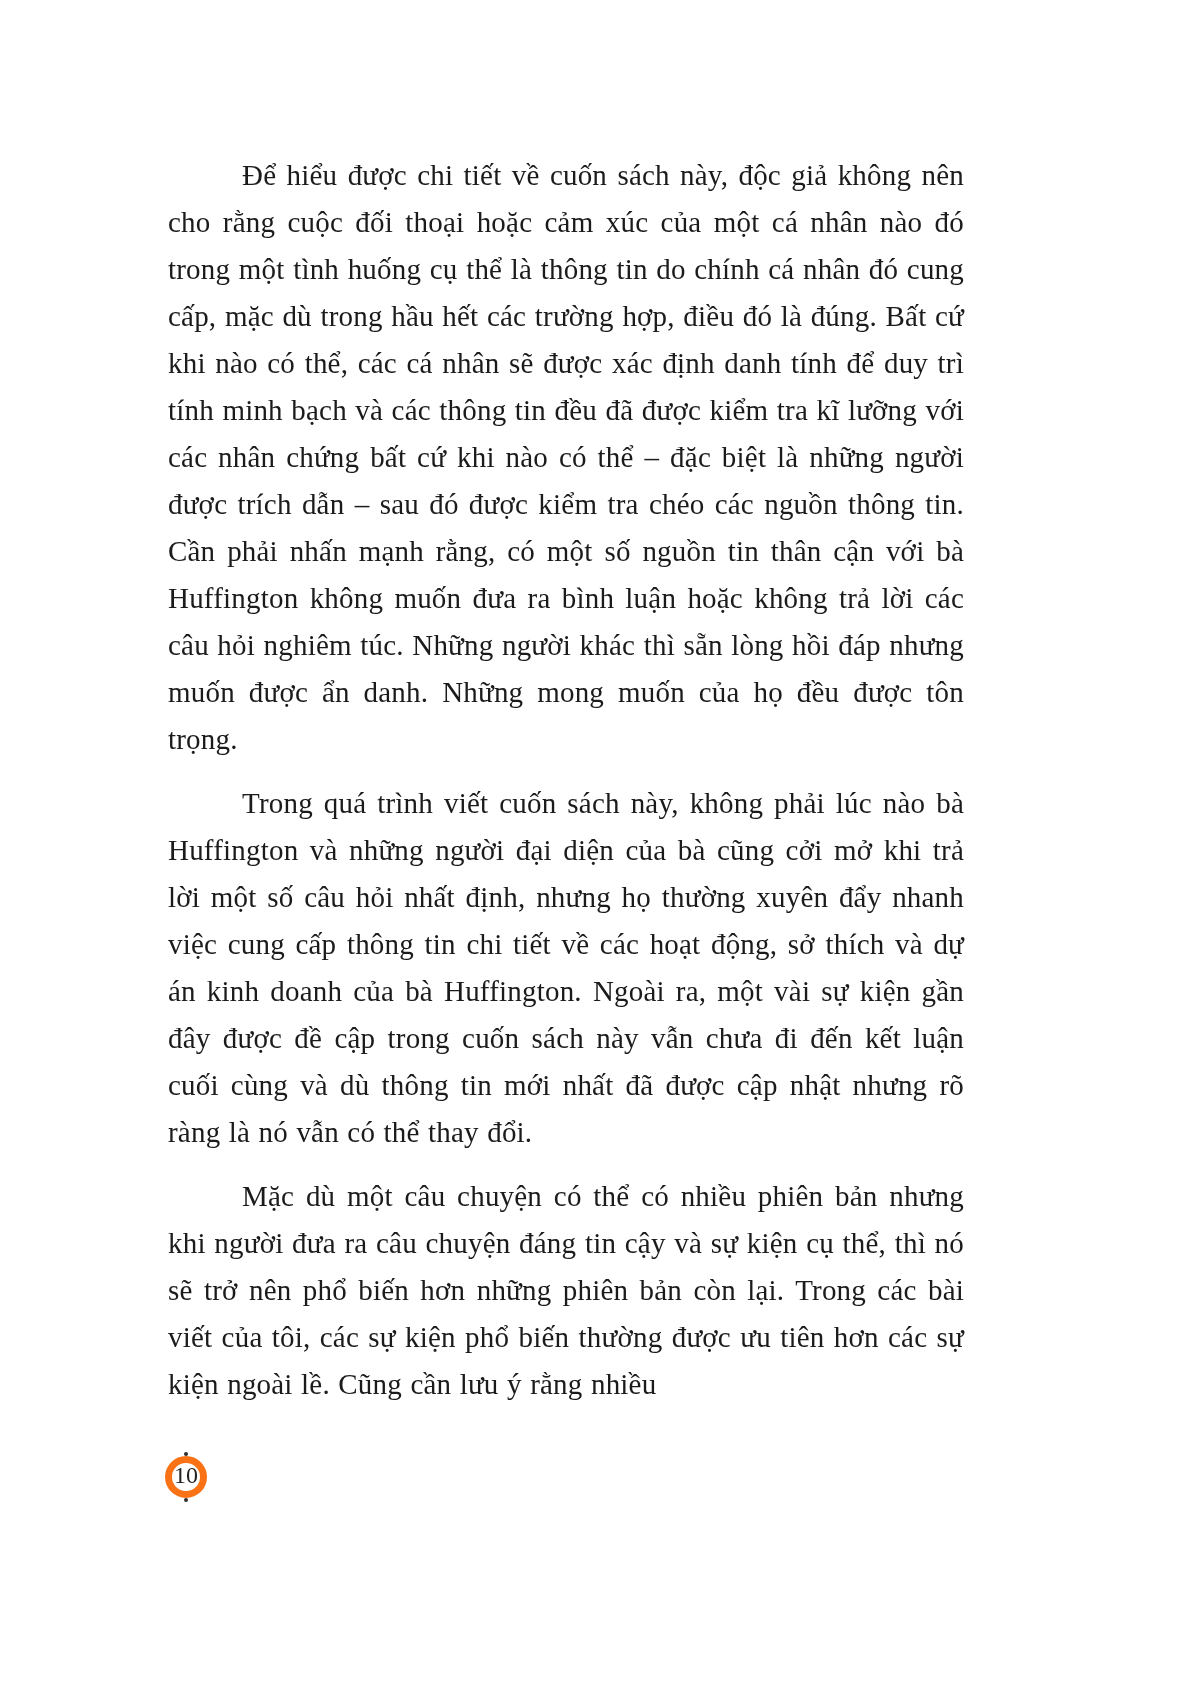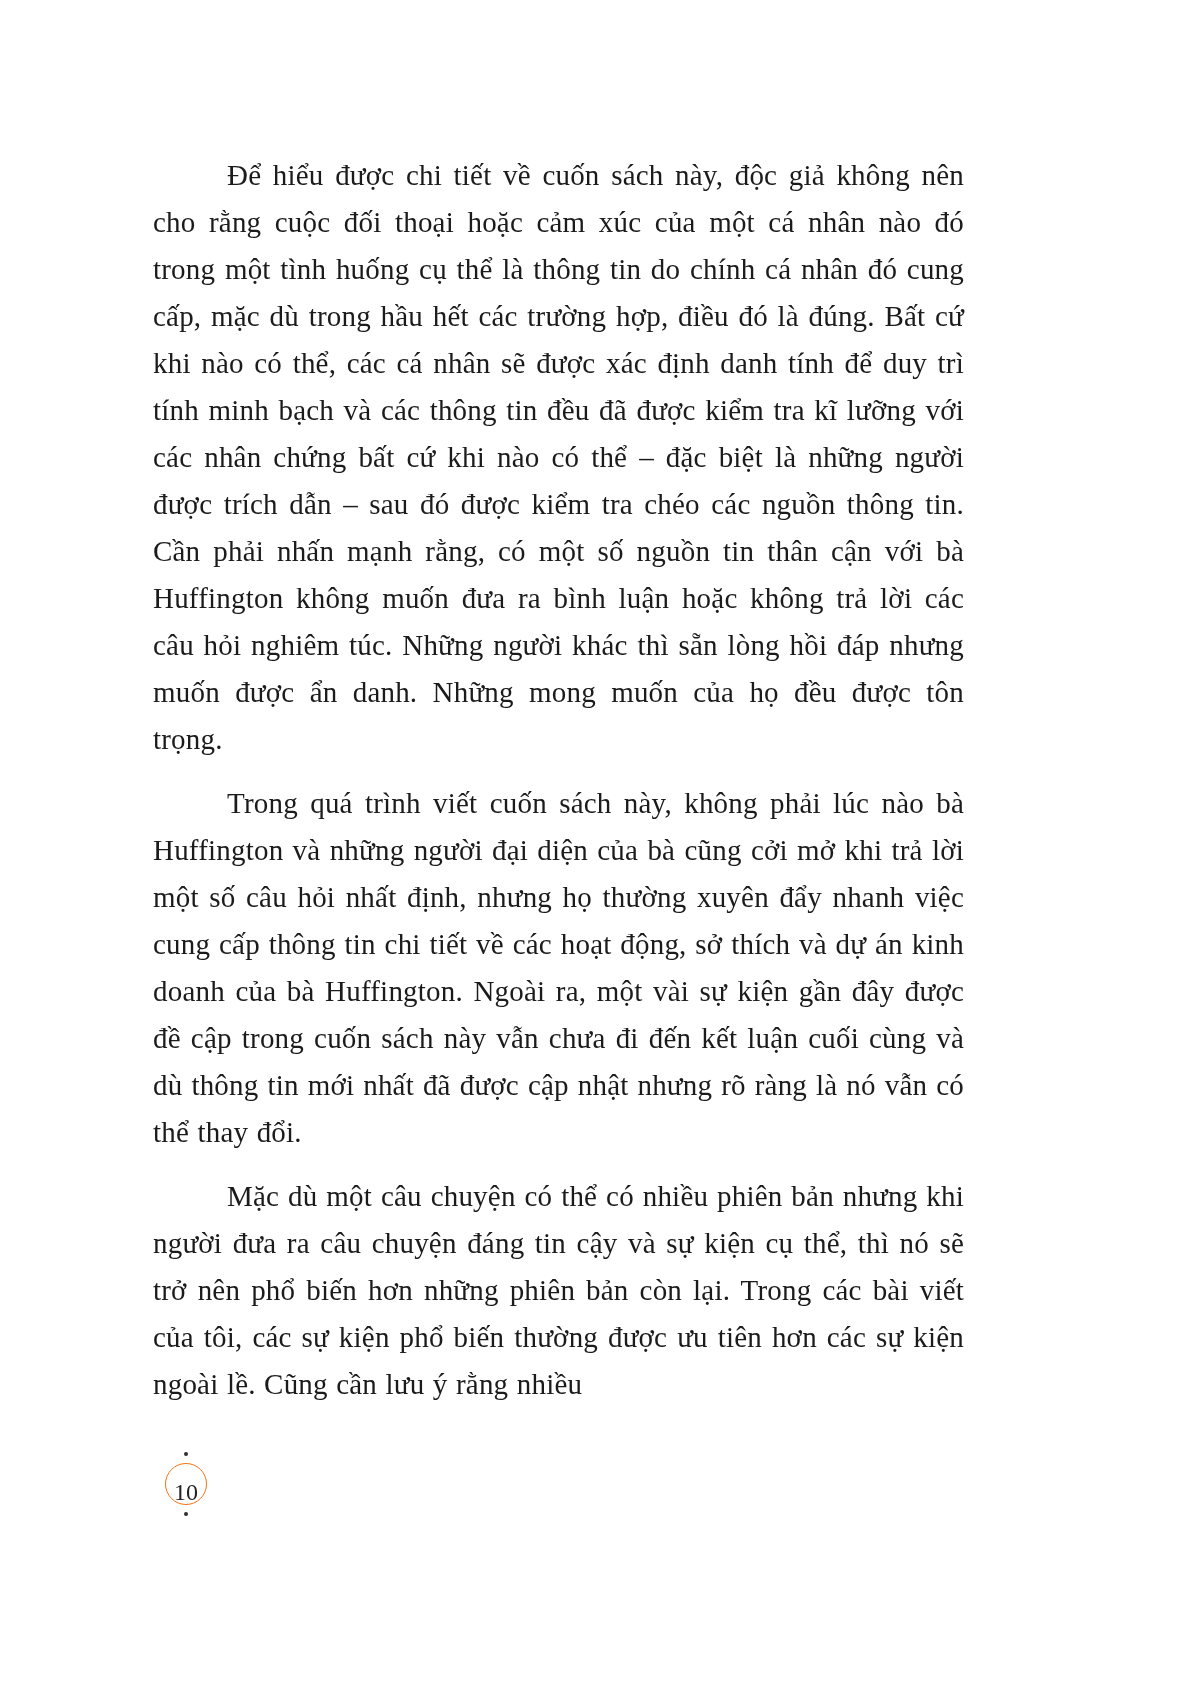--- a/index.html
+++ b/index.html
@@ -23,46 +23,46 @@
     position: absolute;
     top: 152px;
     left: 152px;
     width: 812px;
   }
   .content p {
     font-size: 29px;
     line-height: 47px;
     text-align: justify;
     text-indent: 74px;
-    margin: 0 0 17px 1px;
+    margin: 0 0 17px 16px;
     letter-spacing: 0.2px;
     word-spacing: 1px;
   }
   .page-number-ornament {
     position: absolute;
     left: 162px;
     top: 1452px;
     width: 48px;
     text-align: center;
   }
   .ornament-dot {
     width: 4px;
     height: 4px;
     border-radius: 50%;
     background: #2f2f2f;
     margin: 0 auto;
   }
   .page-number-circle {
     width: 42px;
     height: 42px;
-    border: 1px solid #f97316;
+    border: 7px solid #f97316;
     border-radius: 50%;
-    margin: 7px auto;
+    margin: 0 auto;
     display: flex;
-    align-items: flex-end;
+    align-items: flex-start;
     justify-content: center;
     box-sizing: border-box;
   }
   .page-number-circle span {
     font-size: 24px;
     color: #222222;
     line-height: 1;
   }
 </style>
 </head>

